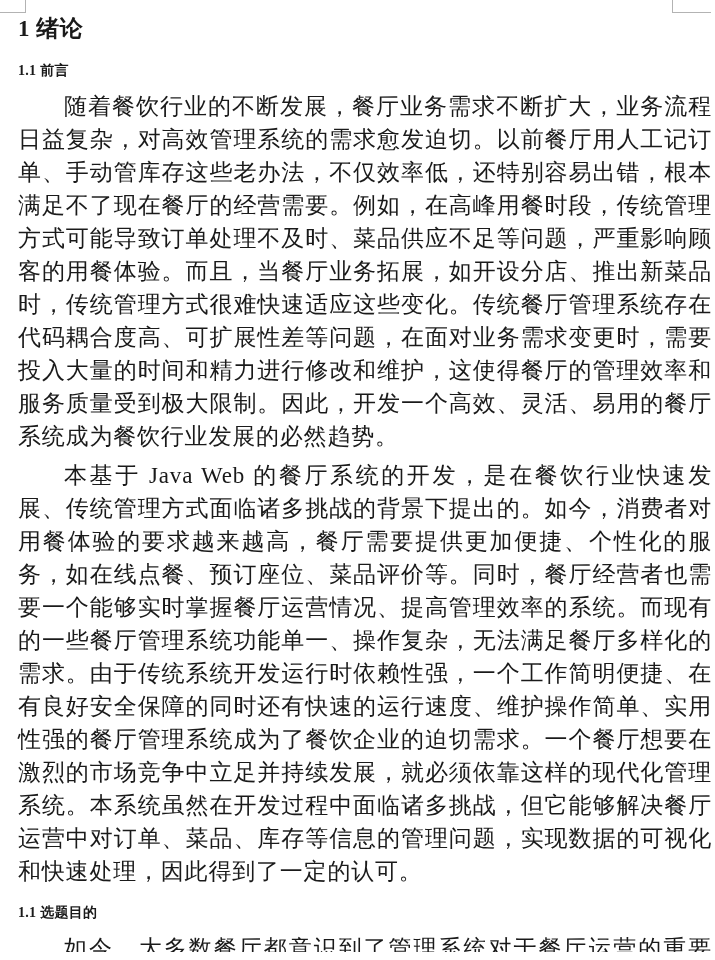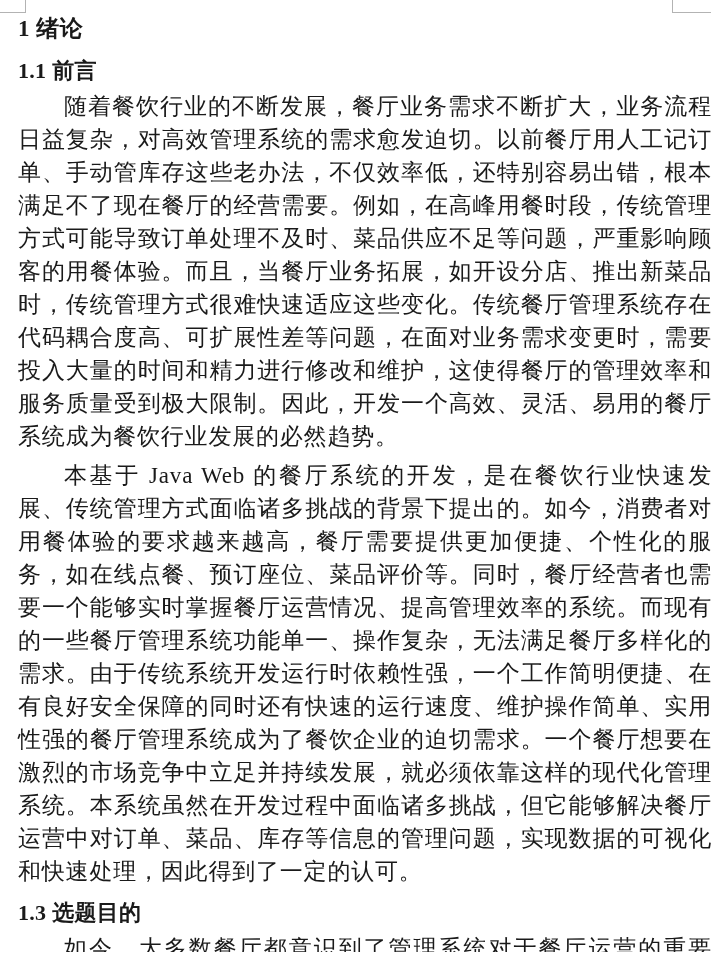--- a/index.html
+++ b/index.html
@@ -38,21 +38,21 @@
     padding: 12px 3px 0 18px;
   }
   h1.chapter-title {
     font-size: 23px;
     line-height: 34px;
     font-weight: bold;
     margin: 0;
     letter-spacing: 0.5px;
   }
   h2.section-heading {
-    font-size: 22px;
+    font-size: 14px;
     line-height: 26px;
     font-weight: bold;
     margin: 12px 0 0 0;
     letter-spacing: 0.3px;
   }
   p.body-paragraph {
     font-size: 23px;
     line-height: 33px;
     margin: 6px 0 0 0;
     text-indent: 2em;
@@ -77,18 +77,18 @@
     <section>
       <h2 class="section-heading">1.1 前言</h2>
       <p class="body-paragraph">随着餐饮行业的不断发展，餐厅业务需求不断扩大，业务流程日益复杂，对高效管理系统的需求愈发迫切。以前餐厅用人工记订单、手动管库存这些老办法，不仅效率低，还特别容易出错，根本满足不了现在餐厅的经营需要。例如，在高峰用餐时段，传统管理方式可能导致订单处理不及时、菜品供应不足等问题，严重影响顾客的用餐体验。而且，当餐厅业务拓展，如开设分店、推出新菜品时，传统管理方式很难快速适应这些变化。传统餐厅管理系统存在代码耦合度高、可扩展性差等问题，在面对业务需求变更时，需要投入大量的时间和精力进行修改和维护，这使得餐厅的管理效率和服务质量受到极大限制。因此，开发一个高效、灵活、易用的餐厅系统成为餐饮行业发展的必然趋势。</p>
     </section>
 
     <section>
       <p class="body-paragraph">本基于 Java Web 的餐厅系统的开发，是在餐饮行业快速发展、传统管理方式面临诸多挑战的背景下提出的。如今，消费者对用餐体验的要求越来越高，餐厅需要提供更加便捷、个性化的服务，如在线点餐、预订座位、菜品评价等。同时，餐厅经营者也需要一个能够实时掌握餐厅运营情况、提高管理效率的系统。而现有的一些餐厅管理系统功能单一、操作复杂，无法满足餐厅多样化的需求。由于传统系统开发运行时依赖性强，一个工作简明便捷、在有良好安全保障的同时还有快速的运行速度、维护操作简单、实用性强的餐厅管理系统成为了餐饮企业的迫切需求。一个餐厅想要在激烈的市场竞争中立足并持续发展，就必须依靠这样的现代化管理系统。本系统虽然在开发过程中面临诸多挑战，但它能够解决餐厅运营中对订单、菜品、库存等信息的管理问题，实现数据的可视化和快速处理，因此得到了一定的认可。</p>
     </section>
 
     <section>
-      <h2 class="section-heading">1.3 选题目的</h2>
+      <h2 class="section-heading">1.1 选题目的</h2>
       <p class="body-paragraph">如今，大多数餐厅都意识到了管理系统对于餐厅运营的重要性。如果一个餐厅的管理系统存在问题，那么在订单处理、菜品管理、库存控制等方面就会出现混乱，导致顾客满意度下降，进而影响餐厅的口碑和经济效益。随着餐厅业务的不断发展，如增加新菜品、提前订座等，建立一个功能多样、便于客户的管理系</p>
     </section>
 
   </div>
 </div>
 
 </body></html>

